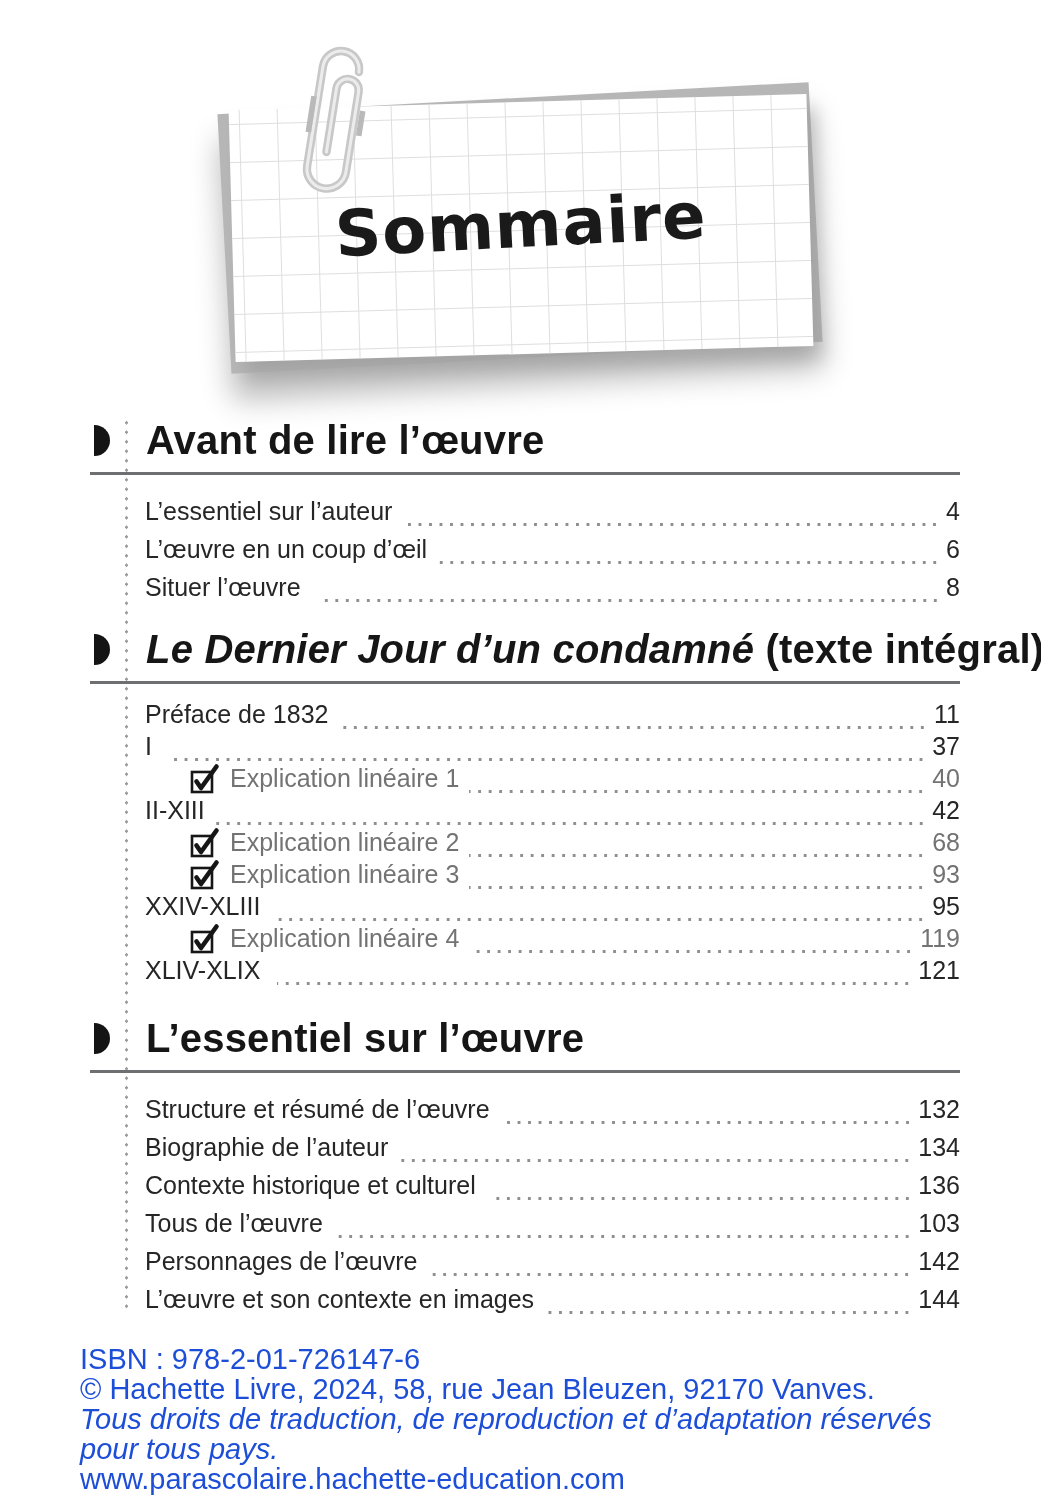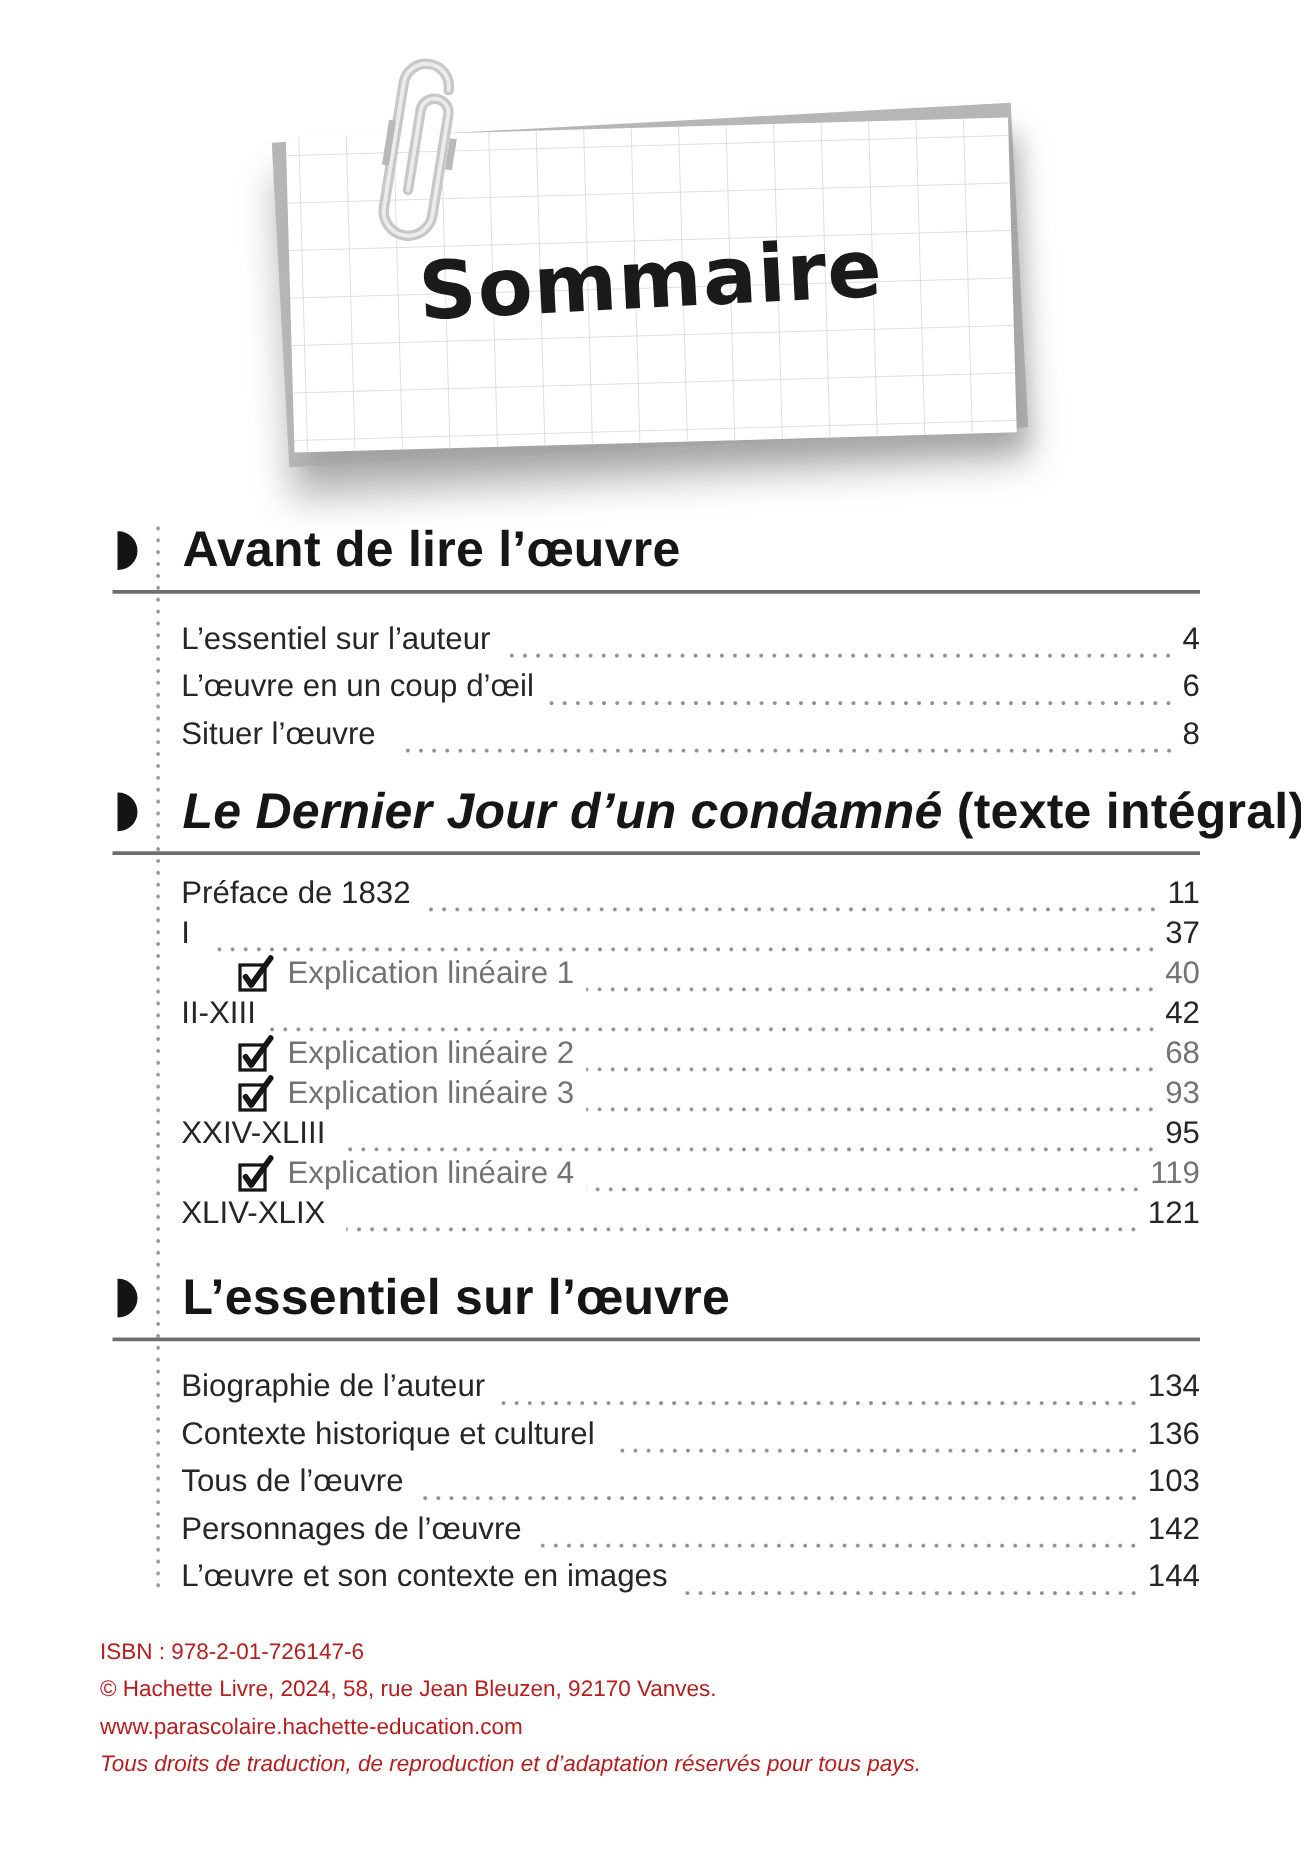--- a/index.html
+++ b/index.html
@@ -70,21 +70,21 @@
     flex:1; height:3px; margin:0 6px 0 10px;
     background-image:radial-gradient(circle,#8f8f8f 1.4px, transparent 1.7px);
     background-repeat:repeat-x; background-size:10.5px 3px;
     background-position:right bottom;
   }
   .pg { text-align:right; white-space:pre; }
   .row.indent { padding-left:45px; font-weight:normal; color:#737373; }
   .chk { flex:0 0 auto; align-self:center; width:30px; height:32px; margin-right:10px; transform:translateY(2px); }
 
   
-  footer { margin:30px 80px 0; font-size:18px; line-height:30px; color:#b91c1c; }
+  footer { margin:30px 80px 0; font-size:29px; line-height:30px; color:#1d4ed8; }
   footer .line { white-space:pre-wrap; }
   footer .it { font-style:italic; }
 </style>
 </head>
 <body>
 
 <div class="page">
 
   <div class="note-wrap">
     <div class="note-back"></div>
@@ -206,20 +206,25 @@
     </section>
 
     <section class="sec3">
       <div class="sec-head">
         <span class="bullet"></span>
         <h2>L’essentiel sur l’œuvre</h2>
       </div>
       <div class="rule"></div>
       <div class="rows rows-loose">
         <div class="row">
+          <span class="lbl">Structure et résumé de l’œuvre </span>
+          <span class="leader"></span>
+          <span class="pg">132</span>
+        </div>
+        <div class="row">
           <span class="lbl">Biographie de l’auteur</span>
           <span class="leader"></span>
           <span class="pg">134</span>
         </div>
         <div class="row">
           <span class="lbl">Contexte historique et culturel </span>
           <span class="leader"></span>
           <span class="pg">136</span>
         </div>
         <div class="row">
@@ -237,17 +242,17 @@
           <span class="leader"></span>
           <span class="pg">144</span>
         </div>
       </div>
     </section>
   </div>
 
   <footer>
     <div class="line">ISBN : 978-2-01-726147-6</div>
     <div class="line">© Hachette Livre, 2024, 58, rue Jean Bleuzen, 92170 Vanves.</div>
+    <div class="line it">Tous droits de traduction, de reproduction et d’adaptation réservés pour tous pays.</div>
     <div class="line">www.parascolaire.hachette-education.com</div>
-    <div class="line it">Tous droits de traduction, de reproduction et d’adaptation réservés pour tous pays.</div>
   </footer>
 
 </div>
 
 </body></html>

